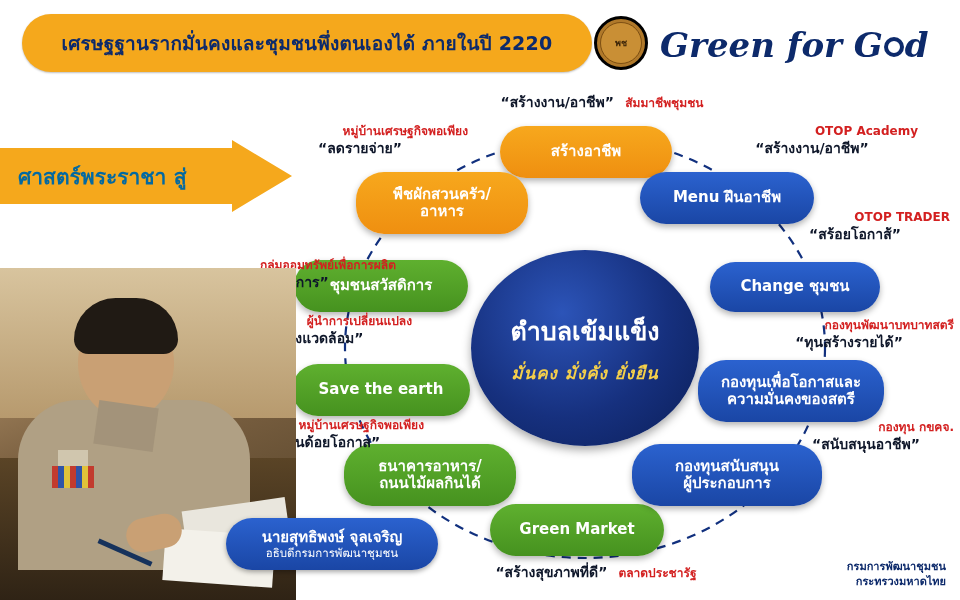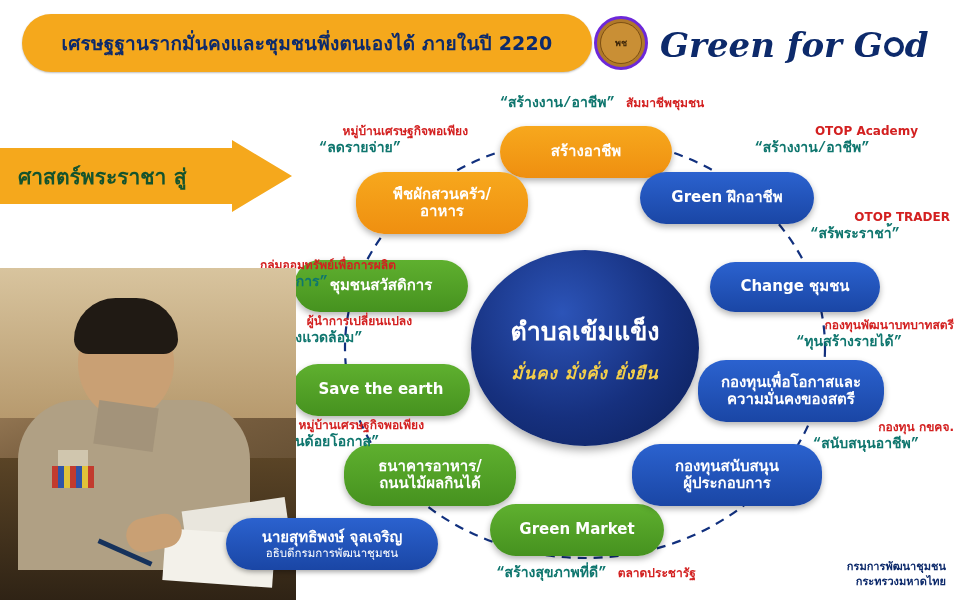--- a/index.html
+++ b/index.html
@@ -16,21 +16,21 @@
     background:#f5a81c;border-radius:29px;
     display:flex;align-items:center;justify-content:center;
     box-shadow:0 1px 2px rgba(0,0,0,.25);
   }
   .banner-text{
     color:#0d2a6b;font-weight:bold;font-size:19px;letter-spacing:.2px;
     white-space:nowrap;
   }
   .logo-seal{
     position:absolute;left:594px;top:16px;width:54px;height:54px;border-radius:50%;
-    background:#b0792a;border:3px solid #6d28d9;box-sizing:border-box;
+    background:#b0792a;border:3px solid #000000;box-sizing:border-box;
     display:flex;align-items:center;justify-content:center;
   }
   .logo-inner{
     width:40px;height:40px;border-radius:50%;background:#c98f35;
     border:1px solid #7d4f12;display:flex;align-items:center;justify-content:center;
     color:#3b2408;font-size:9px;font-weight:bold;line-height:1;text-align:center;
   }
   .change-good{
     position:absolute;left:660px;top:20px;width:290px;height:50px;
     display:flex;align-items:center;
@@ -44,21 +44,21 @@
 
   
   .arrow-band{
     position:absolute;left:0px;top:140px;width:292px;height:72px;
     background:#f5a81c;
     clip-path:polygon(0 8px,232px 8px,232px 0,292px 36px,232px 72px,232px 64px,0 64px);
   }
   .arrow-label{
     position:absolute;left:18px;top:158px;width:230px;height:36px;
     display:flex;align-items:center;
-    color:#14532d;font-size:21px;font-weight:bold;
+    color:#0369a1;font-size:21px;font-weight:bold;
   }
 
   
   .center-circle{
     position:absolute;left:471px;top:250px;width:228px;height:196px;border-radius:50%;
     background:radial-gradient(circle at 40% 32%, #2c54b8 0%, #16307e 55%, #0b1e57 100%);
     box-shadow:0 4px 10px rgba(0,0,0,.35);
     display:flex;flex-direction:column;align-items:center;justify-content:center;
   }
   .center-title{color:#fff;font-size:25px;font-weight:bold;margin-bottom:8px;}
@@ -70,21 +70,21 @@
     text-align:center;color:#fff;font-weight:bold;font-size:15px;line-height:1.15;
     box-shadow:0 3px 6px rgba(0,0,0,.3);padding:4px 8px;box-sizing:border-box;
   }
   .n-orange{background:linear-gradient(#f7a81d,#ef8f10);}
   .n-blue{background:linear-gradient(#2b62cf,#1a46a5);}
   .n-green{background:linear-gradient(#5fb02f,#46921f);}
 
   
   .ann{position:absolute;text-align:center;}
   .ann .red{color:#d32020;font-size:12px;font-weight:bold;display:block;line-height:1.25;text-align:right;}
-  .ann .blk{color:#0f766e;font-size:14px;font-weight:bold;display:block;line-height:1.3;font-family:Liberation Mono, monospace;}
+  .ann .blk{color:#0f172a;font-size:14px;font-weight:bold;display:block;line-height:1.3;}
   .ann.inline-pair{white-space:nowrap;}
 
   
   .photo{
     position:absolute;left:0;top:268px;width:296px;height:332px;overflow:hidden;
     background:linear-gradient(160deg,#caa97c 0%,#7e6343 45%,#4a3a23 100%);
   }
   .ph-wall{position:absolute;left:0;top:0;width:296px;height:150px;background:linear-gradient(#d8c49e,#b79a6e);}
   .ph-desk2{position:absolute;left:0;top:190px;width:296px;height:142px;background:linear-gradient(#5a4426,#2f2315);}
   .ph-head{position:absolute;left:78px;top:40px;width:96px;height:110px;border-radius:48px/56px;background:#c9a074;}
@@ -179,21 +179,21 @@
   <div class="node n-blue" style="left:698px;top:360px;width:186px;height:62px;white-space:pre-line;">
     <span>กองทุนเพื่อโอกาสและ
 ความมั่นคงของสตรี</span>
   </div>
 
   <div class="node n-blue" style="left:710px;top:262px;width:170px;height:50px;">
     <span>Change ชุมชน</span>
   </div>
 
   <div class="node n-blue" style="left:640px;top:172px;width:174px;height:52px;">
-    <span>Green ฝึกอาชีพ</span>
+    <span>Menu ฝึนอาชีพ</span>
   </div>
 
   <div class="ann inline-pair" style="left:452px;top:92px;width:300px;">
     <span class="blk" style="display:inline;">“สร้างงาน/อาชีพ”</span>
     <span class="red" style="display:inline;margin-left:6px;">สัมมาชีพชุมชน</span>
   </div>
 
   <div class="ann" style="left:252px;top:124px;width:216px;">
     <span class="red">หมู่บ้านเศรษฐกิจพอเพียง</span>
     <span class="blk">“ลดรายจ่าย”</span>
@@ -219,21 +219,21 @@
     <span class="red" style="display:inline;margin-left:6px;">ตลาดประชารัฐ</span>
   </div>
 
   <div class="ann" style="left:706px;top:124px;width:212px;">
     <span class="red">OTOP Academy</span>
     <span class="blk">“สร้างงาน/อาชีพ”</span>
   </div>
 
   <div class="ann" style="left:760px;top:210px;width:190px;">
     <span class="red">OTOP TRADER</span>
-    <span class="blk">“สร้พระราชา้”</span>
+    <span class="blk">“สร้อยโอกาส้”</span>
   </div>
 
   <div class="ann" style="left:744px;top:318px;width:210px;">
     <span class="red">กองทุนพัฒนาบทบาทสตรี</span>
     <span class="blk">“ทุนสร้างรายได้”</span>
   </div>
 
   <div class="ann" style="left:778px;top:420px;width:176px;">
     <span class="red">กองทุน กขคจ.</span>
     <span class="blk">“สนับสนุนอาชีพ”</span>

